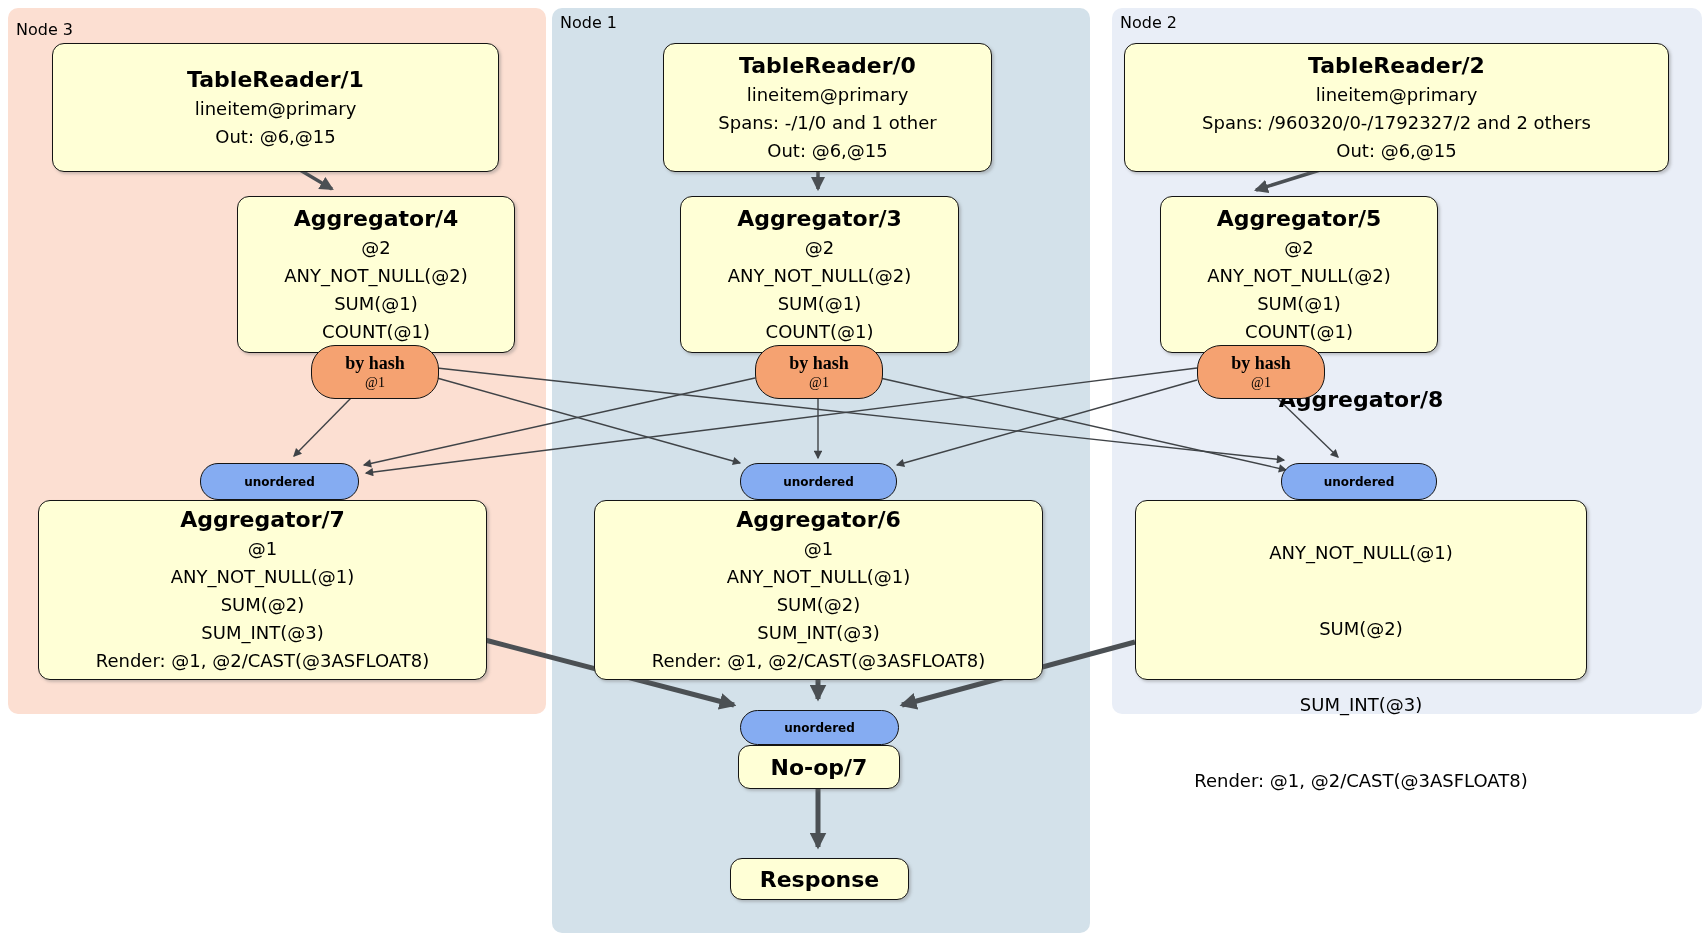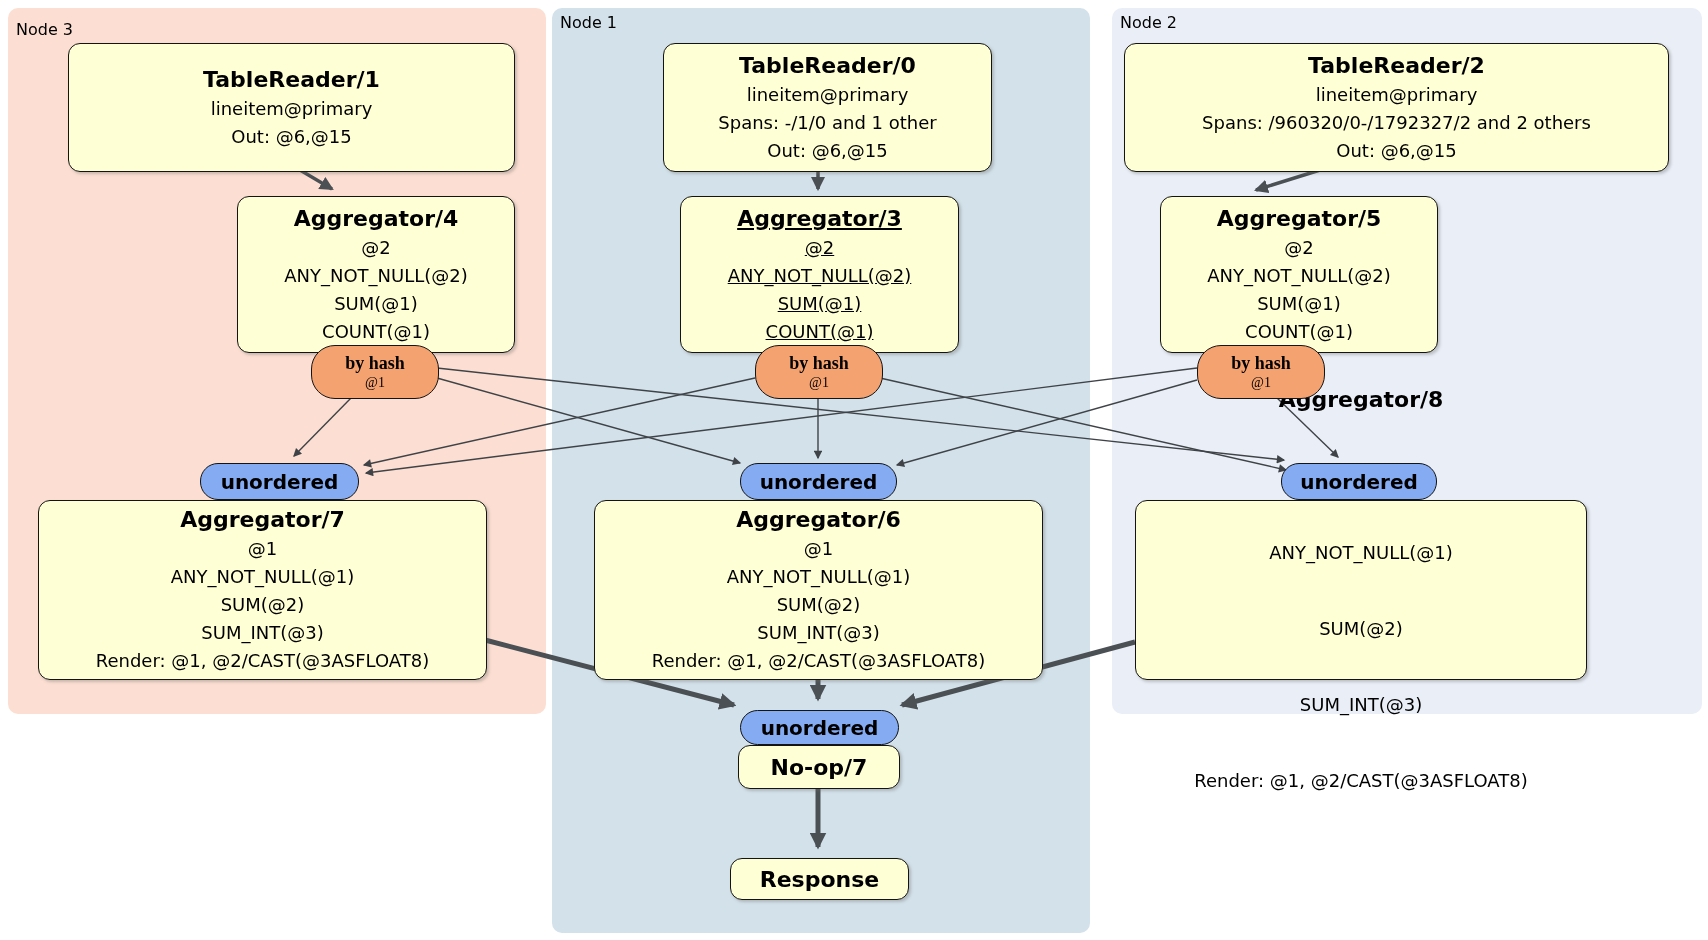--- a/index.html
+++ b/index.html
@@ -23,21 +23,21 @@
   .router{
     position:absolute;z-index:4;background:#f5a271;border:1.5px solid #141414;
     border-radius:24px;display:flex;flex-direction:column;justify-content:center;
     align-items:center;text-align:center;font-family:Liberation Serif, serif;
   }
   .router-label{font-weight:bold;font-size:18px;line-height:22px;}
   .router-sub{font-size:14px;line-height:18px;}
   .stream{
     position:absolute;z-index:4;background:#85acf2;border:1.5px solid #141414;
     border-radius:18px;display:flex;justify-content:center;align-items:center;
-    font-weight:bold;font-size:20px;
+    font-weight:bold;font-size:12px;
   }
   .final-title{font-weight:bold;font-size:22px;}
 </style>
 </head>
 <body>
 
 <div id="canvas">
 
   <div class="cluster" style="left:8px;top:8px;width:538px;height:706px;background:#fcdfd2;"></div>
   <div class="cluster" style="left:552px;top:8px;width:538px;height:925px;background:#d3e1ea;"></div>
@@ -79,21 +79,21 @@
     </g>
 
     <g>
       <path class="edge-thick" d="M485,640 L734,705" marker-end="url(#ah-thick)"></path>
       <path class="edge-thick" d="M818,678 L818,699" marker-end="url(#ah-thick)"></path>
       <path class="edge-thick" d="M1135,642 L902,705" marker-end="url(#ah-thick)"></path>
       <path class="edge-thick" d="M818,787 L818,847" marker-end="url(#ah-thick)"></path>
     </g>
   </svg>
 
-  <div class="box" style="left:68px;top:43px;width:445px;height:127px;">
+  <div class="box" style="left:52px;top:43px;width:445px;height:127px;">
     <div class="box-title">TableReader/1</div>
     <div class="box-line">lineitem@primary</div>
     <div class="box-line">Out: @6,@15</div>
   </div>
   <div class="box" style="left:655px;top:43px;width:327px;height:127px;margin-left:8px;">
     <div class="box-title">TableReader/0</div>
     <div class="box-line">lineitem@primary</div>
     <div class="box-line">Spans: -/1/0 and 1 other</div>
     <div class="box-line">Out: @6,@15</div>
   </div>
@@ -104,21 +104,21 @@
     <div class="box-line">Out: @6,@15</div>
   </div>
 
   <div class="box" style="left:237px;top:196px;width:276px;height:155px;">
     <div class="box-title">Aggregator/4</div>
     <div class="box-line">@2</div>
     <div class="box-line">ANY_NOT_NULL(@2)</div>
     <div class="box-line">SUM(@1)</div>
     <div class="box-line">COUNT(@1)</div>
   </div>
-  <div class="box" style="left:680px;top:196px;width:277px;height:155px;text-decoration:underline;">
+  <div class="box" style="left:680px;top:196px;width:277px;height:155px;">
     <div class="box-title">Aggregator/3</div>
     <div class="box-line">@2</div>
     <div class="box-line">ANY_NOT_NULL(@2)</div>
     <div class="box-line">SUM(@1)</div>
     <div class="box-line">COUNT(@1)</div>
   </div>
   <div class="box" style="left:1124px;top:196px;width:276px;height:155px;margin-left:36px;">
     <div class="box-title">Aggregator/5</div>
     <div class="box-line">@2</div>
     <div class="box-line">ANY_NOT_NULL(@2)</div>

